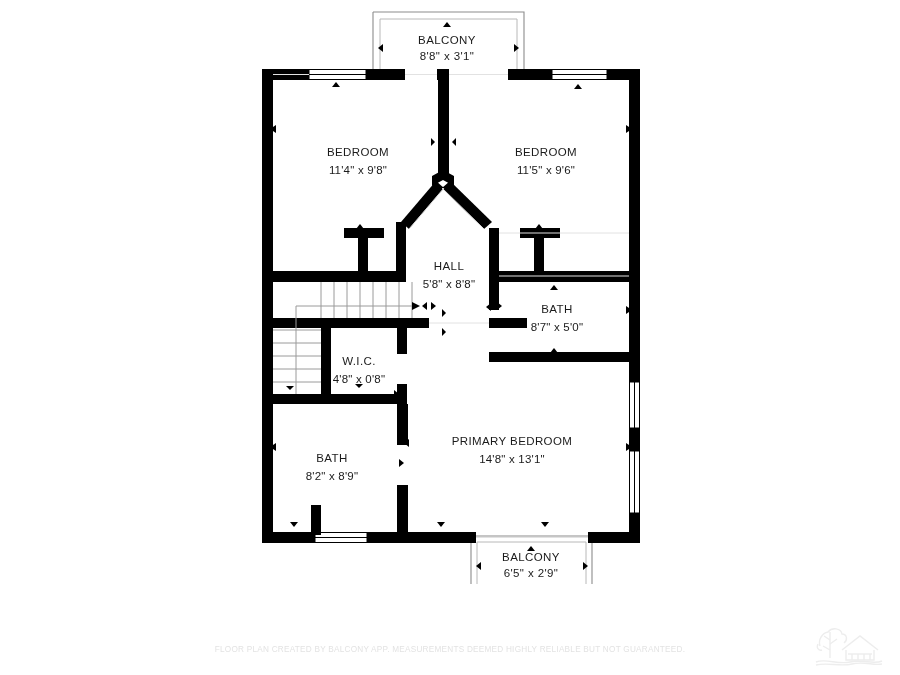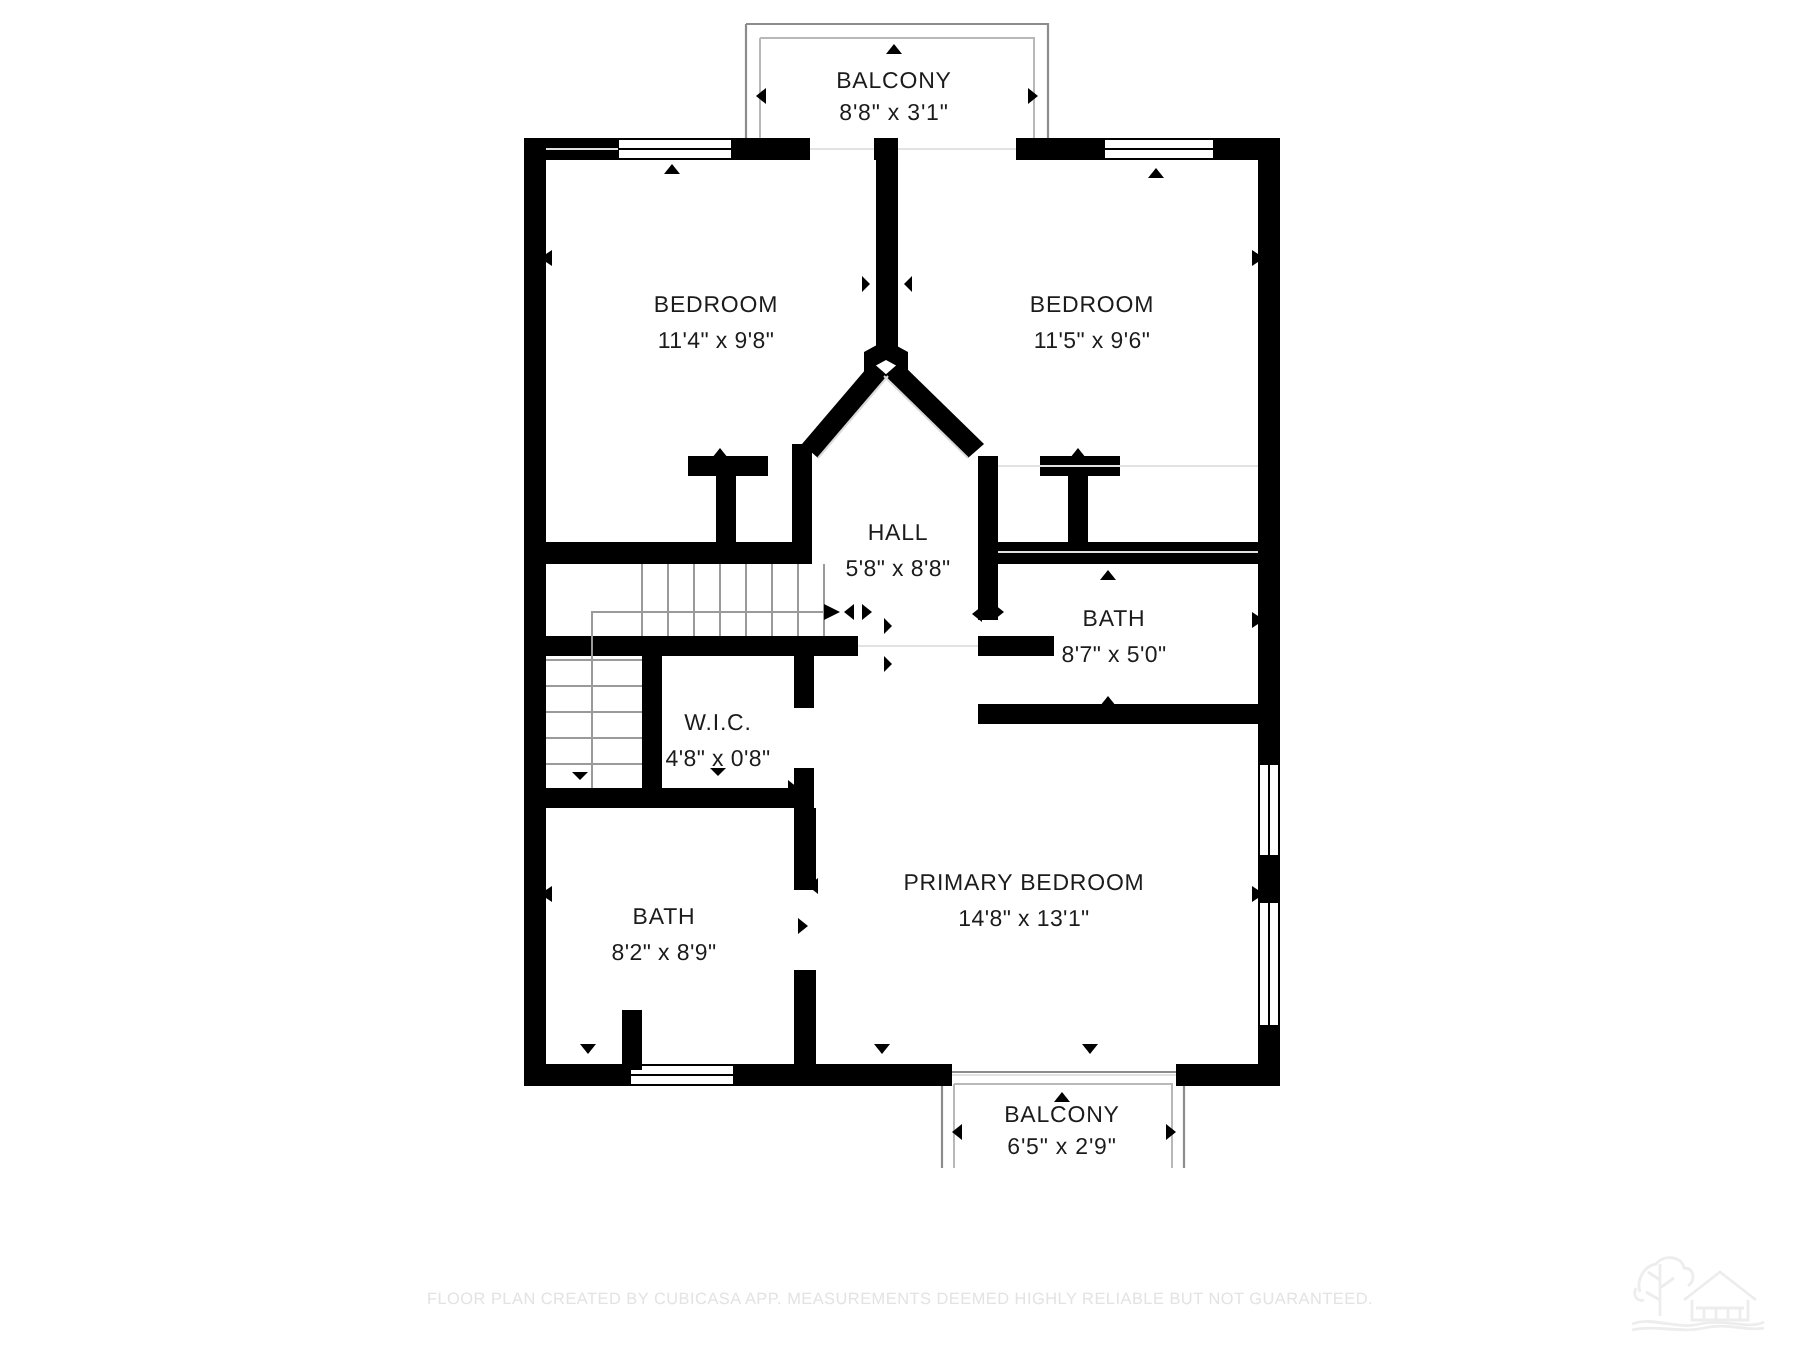--- a/index.html
+++ b/index.html
@@ -280,21 +280,21 @@
       <text class="room-name" x="512" y="445">PRIMARY BEDROOM</text>
       <text class="room-dims" x="512" y="463">14'8" x 13'1"</text>
 
       <text class="balcony-name" x="531" y="561">BALCONY</text>
       <text class="balcony-dims" x="531" y="577">6'5" x 2'9"</text>
     </g>
 
   </svg>
 </div>
 
-<div id="footer-note">FLOOR PLAN CREATED BY CUBICASA APP. MEASUREMENTS DEEMED HIGHLY RELIABLE BUT NOT GUARANTEED.</div>
+<div id="footer-note">FLOOR PLAN CREATED BY BALCONY APP. MEASUREMENTS DEEMED HIGHLY RELIABLE BUT NOT GUARANTEED.</div>
 
 <div id="brand-logo">
   <svg width="74" height="44" viewBox="0 0 74 44" xmlns="http://www.w3.org/2000/svg" aria-hidden="true">
     <g fill="none" stroke="#ededed" stroke-width="1.4">
       <path d="M8,22 C6,16 10,9 16,8 C20,3 29,4 30,10 C35,10 36,16 32,19"></path>
       <path d="M6,20 C4,24 7,27 10,26"></path>
       <path d="M18,8 L18,34"></path>
       <path d="M18,16 L12,12 M18,20 L25,15 M18,26 L11,22"></path>
       <path d="M30,26 L48,12 L66,26"></path>
       <path d="M34,26 L34,36 L62,36 L62,26"></path>

